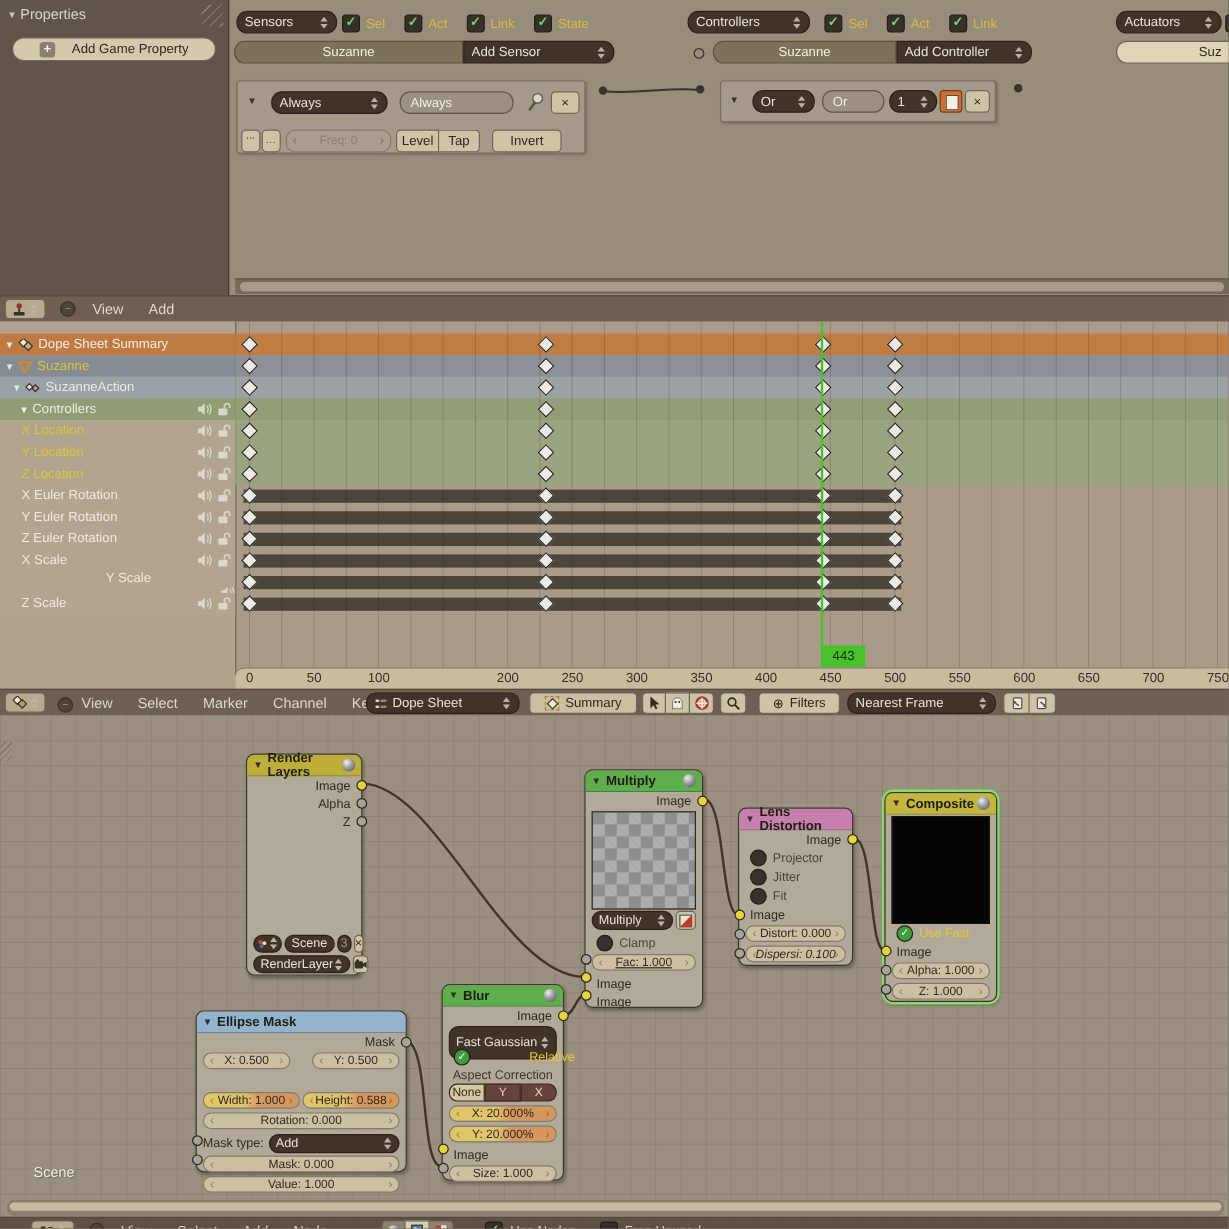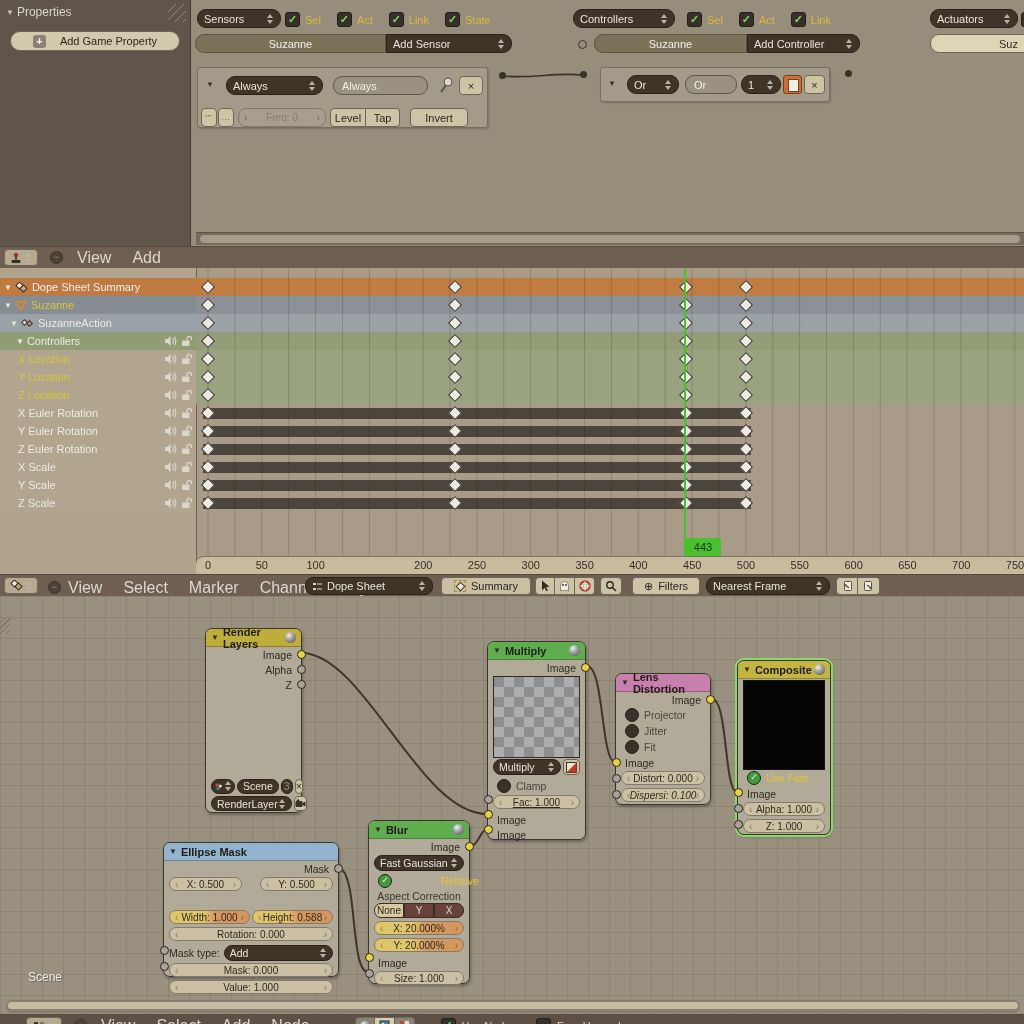--- a/index.html
+++ b/index.html
@@ -12,21 +12,21 @@
          display:flex;align-items:center;padding:0 6px;box-sizing:border-box;height:19px;}
   .ddark .lbl{flex:1;white-space:nowrap;overflow:hidden;}
   .stp{width:8px;height:12px;display:flex;flex-direction:column;justify-content:center;align-items:center;gap:2px;flex:none;}
   .stp::before{content:"";border-left:3.5px solid transparent;border-right:3.5px solid transparent;border-bottom:4px solid #b9b2a6;}
   .stp::after{content:"";border-left:3.5px solid transparent;border-right:3.5px solid transparent;border-top:4px solid #b9b2a6;}
   .btn-tan{background:#cdc4a6;border:1px solid #6f665a;border-radius:4px;color:#2b2620;
            display:flex;align-items:center;justify-content:center;box-sizing:border-box;}
   .chkbox{width:13px;height:13px;background:#37302a;border:1px solid #241e18;border-radius:3px;
           color:#79d95f;font-size:11px;line-height:12px;text-align:center;font-weight:bold;flex:none;}
   .chk-lbl{color:#dcb93e;margin:0 16px 0 5px;}
-  .menu-item{color:#dcd8cf;font-size:16px;margin-right:21px;cursor:default;}
+  .menu-item{color:#dcd8cf;font-size:12px;margin-right:21px;cursor:default;}
   .hdrbar{background:#6e5f52;border-top:1px solid #55483d;box-sizing:border-box;display:flex;align-items:center;}
   .pill{background:#cbc0a2;border:1px solid #837a6b;border-radius:8px;color:#2e2920;
         font-size:10px;display:flex;align-items:center;justify-content:center;position:relative;box-sizing:border-box;}
   .pill.arrows::before{content:"‹";position:absolute;left:5px;color:rgba(40,33,25,.45);}
   .pill.arrows::after{content:"›";position:absolute;right:5px;color:rgba(40,33,25,.45);}
   .pill.anim{background:linear-gradient(90deg,#e0c66b 0%,#e0c66b 42%,#d6975f 58%,#d6975f 100%);}
   .ring{width:7px;height:7px;border:1.5px solid #3a332b;border-radius:50%;background:transparent;}
   .dot{width:7px;height:7px;border-radius:50%;background:#3a332b;}
   
   .ds-row{position:absolute;left:0;width:196px;height:18px;display:flex;align-items:center;box-sizing:border-box;}
@@ -363,21 +363,21 @@
               <path d="M8.6,3.2 q1.8,2.8 0,5.6 M10.4,1.6 q2.8,4.4 0,8.8" stroke="#dcd7cb" stroke-width="1.1" fill="none"></path>
             </svg>
           </span>
           <span style="margin: 0px 3px 0px 4px;">
             <svg width="12" height="12" viewBox="0 0 12 12">
               <rect x="1" y="5.5" width="7.5" height="5.5" rx="1" fill="#dcd7cb"></rect>
               <path d="M6,5.5 V3.5 a2.2,2.2 0 0 1 4.4,0 V5" stroke="#dcd7cb" stroke-width="1.3" fill="none"></path>
             </svg>
           </span>
         </div>
-        <div class="ds-row" style="top: 198px; background: rgb(177, 165, 144); padding-left: 18px;">
+        <div class="ds-row" style="top: 198px; background: rgb(177, 165, 144); padding-left: 18px; flex-direction: column;">
           <span style="color: rgb(238, 234, 226);">Y Scale</span>
           <span style="margin-left: auto;">
             <svg width="13" height="12" viewBox="0 0 13 12">
               <path d="M1,4 h2.6 l3,-3 v10 l-3,-3 H1 z" fill="#dcd7cb"></path>
               <path d="M8.6,3.2 q1.8,2.8 0,5.6 M10.4,1.6 q2.8,4.4 0,8.8" stroke="#dcd7cb" stroke-width="1.1" fill="none"></path>
             </svg>
           </span>
           <span style="margin: 0px 3px 0px 4px;">
             <svg width="12" height="12" viewBox="0 0 12 12">
               <rect x="1" y="5.5" width="7.5" height="5.5" rx="1" fill="#dcd7cb"></rect>
@@ -779,21 +779,21 @@
           <div class="sock" style="background: rgb(168, 163, 154); top: 118.5px; left: -4.5px;"></div>
         </div>
         <div class="node" style="left: 368px; top: 224px; width: 102px; height: 164px;">
           <div class="nhead" style="background: rgb(95, 174, 78);">
             <span class="tri">▼</span>
             <span>Blur</span>
             <span class="sphere"></span>
           </div>
           <div class="nrow" style="height: 15px; display: flex; align-items: center; justify-content: flex-end; padding-right: 9px;">Image</div>
           <div class="nrow" style="height: 18px;">
-            <div class="ndark" style="margin: 1px 5px; height: 16px; justify-content: flex-end;">
+            <div class="ndark" style="margin: 1px 5px; height: 28px; justify-content: flex-end;">
               <span style="flex:1;">Fast Gaussian</span>
               <span class="stp"></span>
             </div>
           </div>
           <div class="nrow" style="height: 16px; display: flex; align-items: center; gap: 5px; padding: 0px 9px;">
             <span class="ncheck on">✓</span>
             <span style="color: rgb(227, 200, 50); padding-left: 44px;">Relative</span>
           </div>
           <div class="nrow" style="height: 13px; display: flex; align-items: center; justify-content: center; color: rgb(60, 54, 46);">Aspect Correction</div>
           <div class="nrow" style="height: 17px; display: flex; margin: 1px 5px;">

